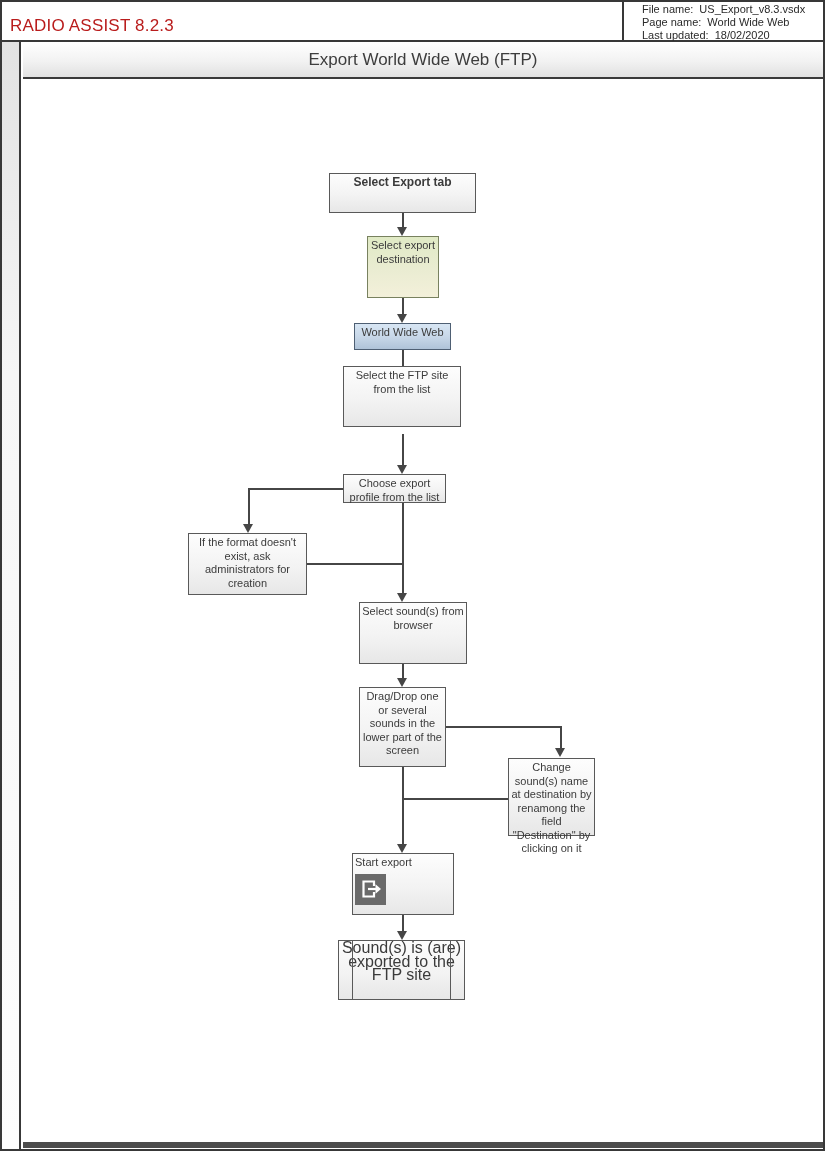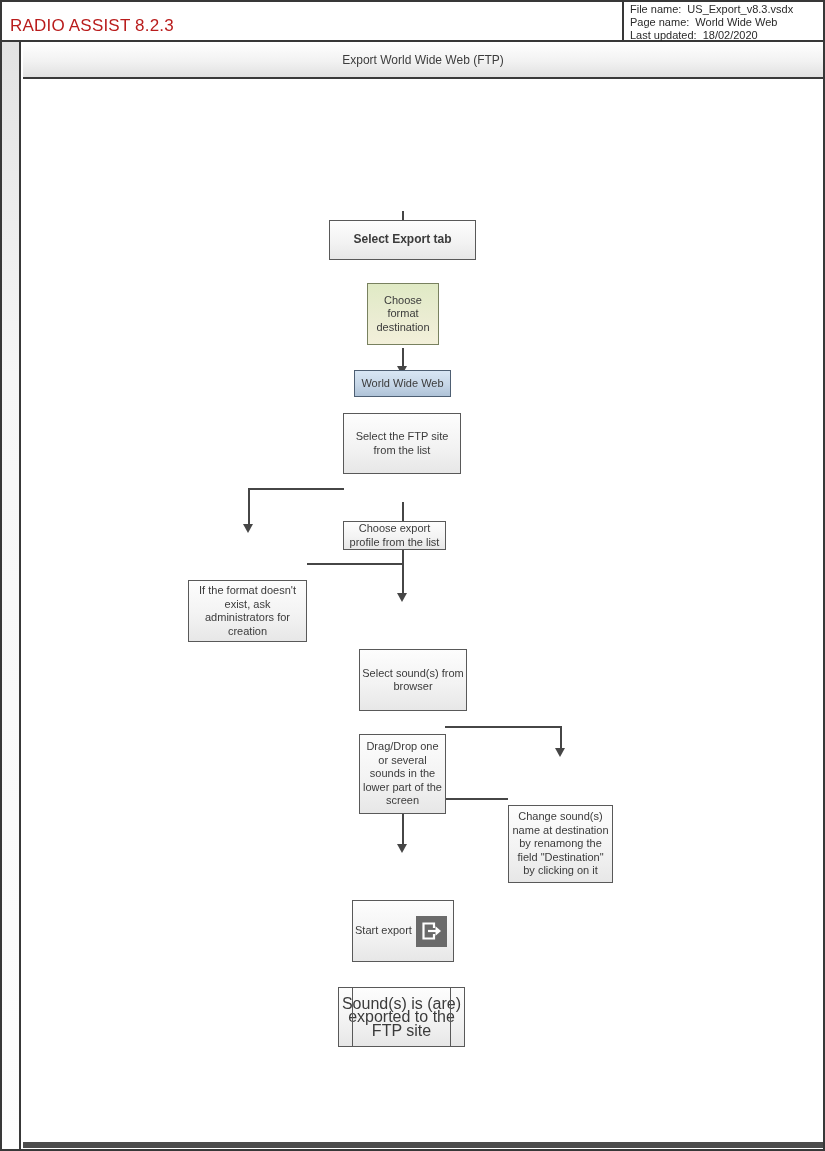--- a/index.html
+++ b/index.html
@@ -19,69 +19,69 @@
     position:absolute; left:0; top:0; right:0; height:40px;
     background:#fff; border-bottom:2px solid #383838;
   }
   .app-title {
     position:absolute; left:8px; bottom:4px;
     font-size:17px; letter-spacing:.2px; color:#b91c1c;
   }
   .info-box {
     position:absolute; right:0; top:0; height:40px; width:201px;
     border-left:2px solid #383838;
-    padding:1px 0 0 6px;
+    padding:1px 0 0 18px;
     font-size:11px; line-height:13px; color:#2a2a2a;
   }
   .info-row { display:flex; gap:6px; white-space:nowrap; }
 
   
   .side-strip {
     position:absolute; left:0; top:40px; bottom:0; width:19px;
     background:linear-gradient(180deg,#e2e2e2 0%,#f6f6f6 30%,#fdfdfd 100%);
     border-right:2px solid #383838;
   }
 
   
   .title-banner {
     position:absolute; left:21px; right:0; top:40px; height:37px;
     background:linear-gradient(180deg,#ffffff 0%,#f2f2f2 55%,#e1e1e1 100%);
     border-bottom:2px solid #3a3a3a;
     display:flex; align-items:center; justify-content:center;
   }
-  .title-banner span { font-size:12px; color:#3d3d3d;text-align:right; }
+  .title-banner span { font-size:17px; color:#3d3d3d;text-align:right; }
 
   
   .bottom-bar {
     position:absolute; left:21px; right:0; bottom:1px; height:6px;
     background:#4c4c4c;
   }
 
   
   .flow { position:absolute; inset:0; }
 
   .node {
     position:absolute;
     border:1.4px solid #595959;
     background:linear-gradient(180deg,#fdfdfd 0%,#f3f3f3 55%,#e7e7e7 100%);
     color:#3b3b3b;
     font-size:11px; line-height:13.5px;
-    display:flex; align-items:center; justify-content:center;
-    text-align:center; padding:2px 2px;margin-top:47px;
+    display:flex; align-items:flex-start; justify-content:center;
+    text-align:center; padding:2px 2px;
   }
   .node-bold { font-weight:bold; font-size:12px; }
   .node-green {
     background:linear-gradient(180deg,#e0eac5 0%,#eaecd2 55%,#f3f0da 100%);
     border-color:#78815f;
   }
   .node-blue {
     background:linear-gradient(180deg,#d8e6f4 0%,#c6d6e7 55%,#afc3d8 100%);
     border-color:#4e5f73;
   }
-  .node-export { justify-content:flex-start; gap:4px; }
+  .node-export { flex-direction:column; justify-content:flex-start; gap:4px; }
   .export-icon-box {
     width:31px; height:31px; background:#6a6a6a;
     display:flex; align-items:center; justify-content:center;
   }
   .node-pp { font-size:16px; padding:0; }
   .node-pp::before, .node-pp::after {
     content:""; position:absolute; top:0; bottom:0; width:0;
     border-left:1.4px solid #595959;
   }
   .node-pp::before { left:13px; }
@@ -161,21 +161,21 @@
     <div class="cl" style="left:400px;top:796px;width:106px;height:1.5px;"></div>
 
     <div class="cl" style="left:400px;top:912px;width:1.5px;height:18px;"></div>
     <div class="arrow-down" style="left:395px;top:929px;"></div>
 
     <div class="node node-bold" style="left:327px;top:171px;width:147px;height:40px;">
       <span>Select Export tab</span>
     </div>
 
     <div class="node node-green" style="left:365px;top:234px;width:72px;height:62px;">
-      <span>Choose format destination</span>
+      <span>Select export destination</span>
     </div>
 
     <div class="node node-blue" style="left:352px;top:321px;width:97px;height:27px;">
       <span>World Wide Web</span>
     </div>
 
     <div class="node" style="left:341px;top:364px;width:118px;height:61px;">
       <span>Select the FTP site from the list</span>
     </div>
 
@@ -188,21 +188,21 @@
     </div>
 
     <div class="node" style="left:357px;top:600px;width:108px;height:62px;">
       <span>Select sound(s) from browser</span>
     </div>
 
     <div class="node" style="left:357px;top:685px;width:87px;height:80px;">
       <span>Drag/Drop one or several sounds in the lower part of the screen</span>
     </div>
 
-    <div class="node" style="left:506px;top:756px;width:105px;height:78px;">
+    <div class="node" style="left:506px;top:756px;width:87px;height:78px;">
       <span>Change sound(s) name at destination by renamong the field "Destination" by clicking on it</span>
     </div>
 
     <div class="node node-export" style="left:350px;top:851px;width:102px;height:62px;">
       <span>Start export</span>
       <span class="export-icon-box">
         <svg width="30" height="30" viewBox="0 0 30 30">
           <path d="M18 12 V7.5 H7.5 V22.5 H18 V18" fill="none" stroke="#ffffff" stroke-width="2.2"></path>
           <path d="M12 15 H20" fill="none" stroke="#ffffff" stroke-width="2.2"></path>
           <path d="M19.5 10.2 L25 15 L19.5 19.8 Z" fill="#ffffff"></path>

